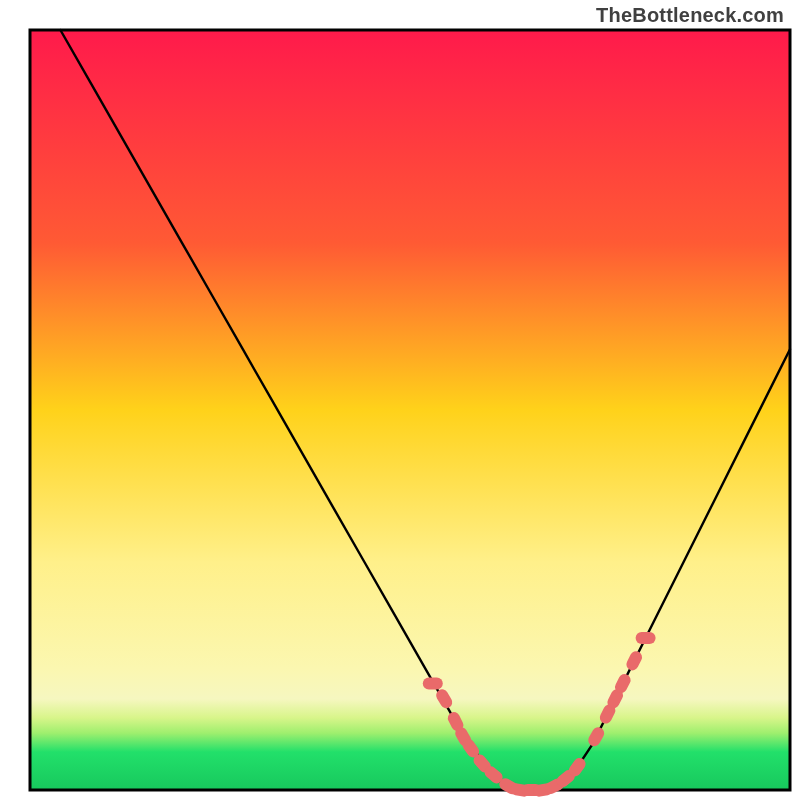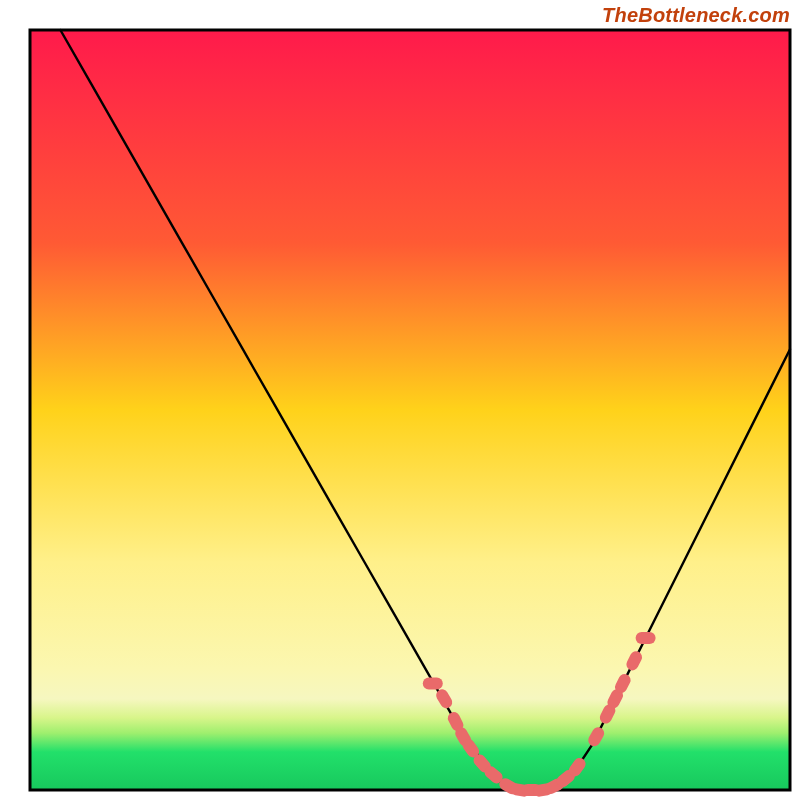--- a/index.html
+++ b/index.html
@@ -12,26 +12,25 @@
     font-family: Arial, Helvetica, sans-serif;
   }
   .stage {
     position: relative;
     width: 800px;
     height: 800px;
   }
   .watermark {
     position: absolute;
     top: 4px;
-    right: 10px;
+    right: 16px;
     font-size: 20px;
     font-weight: 600;
-    color: #c2410c;
+    color: #404040;
     letter-spacing: 0.2px;
-    font-style: italic;
   }
   svg {
     display: block;
   }
 </style>
 </head>
 <body>
 
 <div class="stage">
   <div class="watermark">TheBottleneck.com</div>

